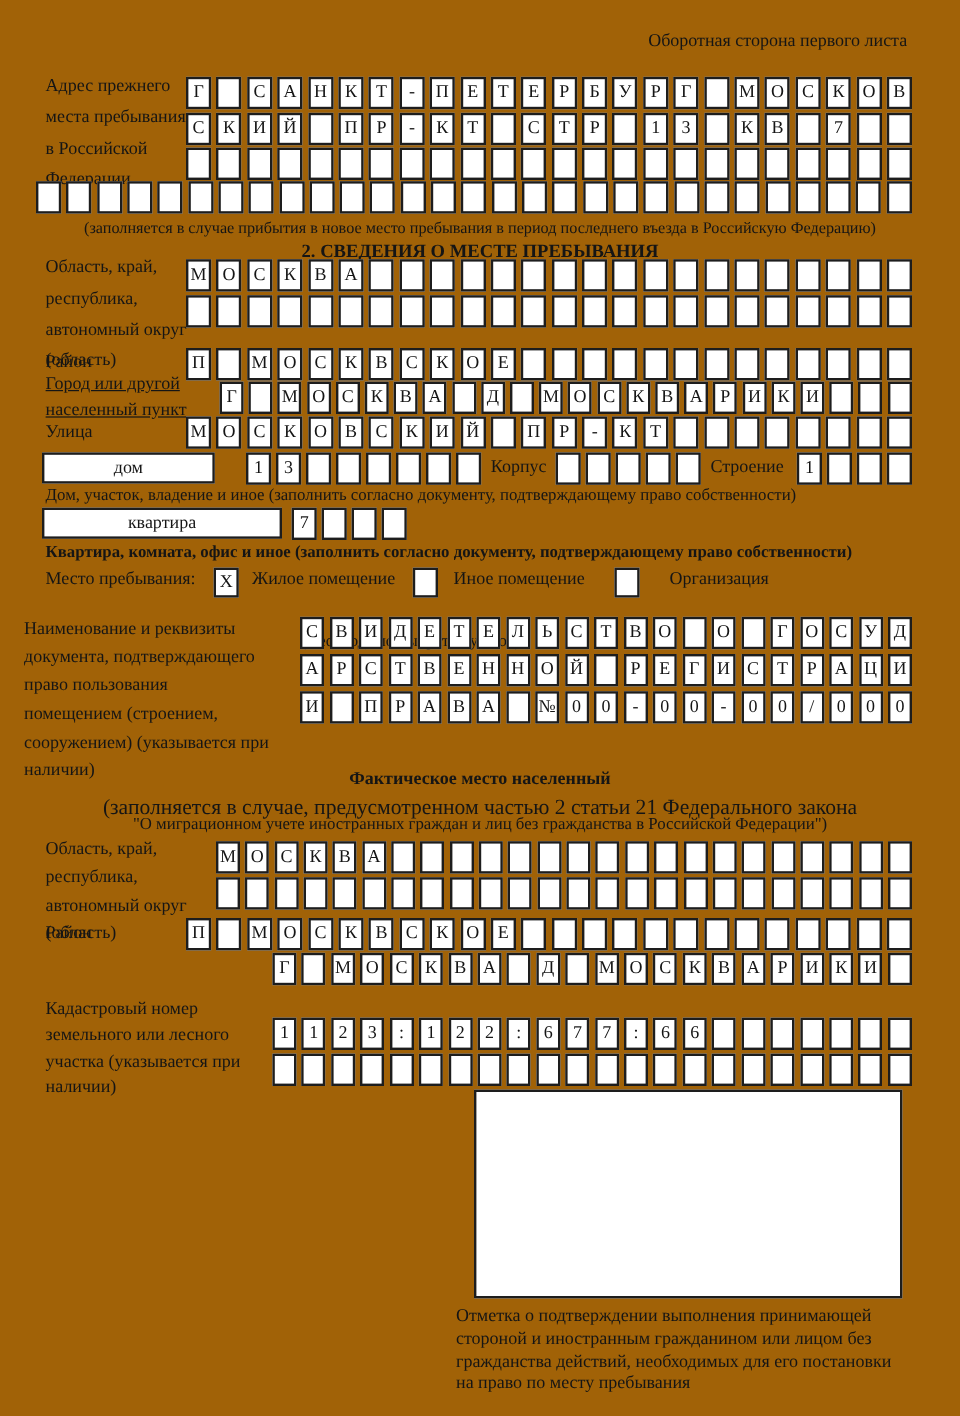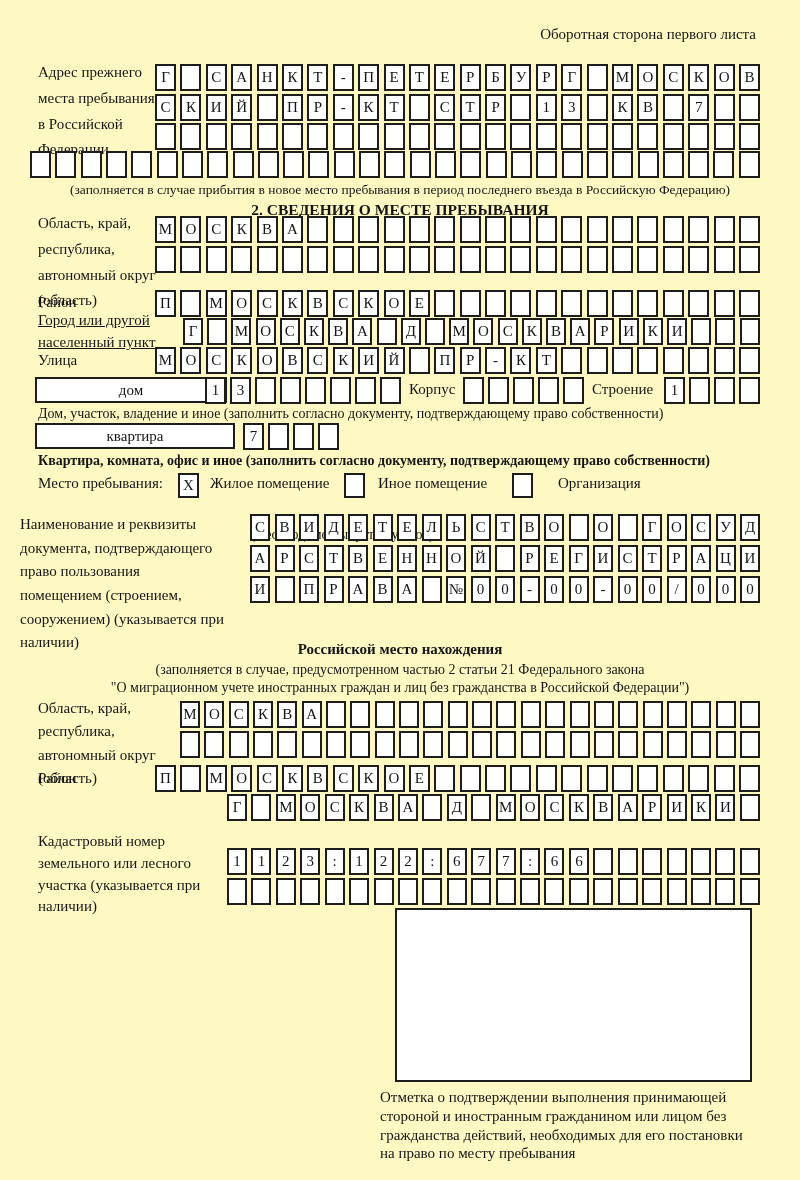--- a/index.html
+++ b/index.html
@@ -1,17 +1,17 @@
 <!DOCTYPE html>
 <html><head>
 <meta charset="utf-8">
 <style>
   html,body{margin:0;padding:0;background:#ffffff;}
   .page{
-    position:relative;width:800px;height:1180px;background:#fef9c3;
+    position:relative;width:800px;height:1180px;background:#a16207;
     font-family:"Liberation Serif","DejaVu Serif",serif;color:#151515;overflow:hidden;
   }
   .abs{position:absolute;}
   .lbl{font-size:15px;line-height:1.72;}
   .note{font-size:13.5px;line-height:1.3;}
   .center{text-align:center;width:800px;left:0;}
   .b{font-weight:bold;}
   .cellrow{position:absolute;display:flex;justify-content:space-between;}
   .cell{
     box-sizing:border-box;width:var(--cw,21px);height:27px;border:2px solid #1d1d1d;
@@ -281,21 +281,21 @@
       <div class="cell"></div>
       <div class="cell"></div>
       <div class="cell"></div>
       <div class="cell"></div>
       <div class="cell"></div>
       <div class="cell"></div>
       <div class="cell"></div>
       <div class="cell"></div>
     </div>
 
-  <div class="widebox" style="left:35px;top:377px;width:192px;">дом</div>
+  <div class="widebox" style="left:35px;top:377px;width:144px;">дом</div>
   <div class="cellrow" style="left:205px;top:377px;width:196px;">
       <div class="cell">1</div>
       <div class="cell">3</div>
       <div class="cell"></div>
       <div class="cell"></div>
       <div class="cell"></div>
       <div class="cell"></div>
       <div class="cell"></div>
       <div class="cell"></div>
     </div>
@@ -398,22 +398,22 @@
       <div class="cell">0</div>
       <div class="cell">-</div>
       <div class="cell">0</div>
       <div class="cell">0</div>
       <div class="cell">/</div>
       <div class="cell">0</div>
       <div class="cell">0</div>
       <div class="cell">0</div>
     </div>
 
-  <div class="abs lbl b center" style="top:637px;">Российской место нахождения</div>
-  <div class="abs note center" style="top:661px;font-size:14px;">(заполняется в случае, предусмотренном частью 2 статьи 21 Федерального закона</div>
+  <div class="abs lbl b center" style="top:637px;">Фактическое место населенный</div>
+  <div class="abs note center" style="top:661px;font-size:18px;">(заполняется в случае, предусмотренном частью 2 статьи 21 Федерального закона</div>
   <div class="abs note center" style="top:679px;font-size:14px;">"О миграционном учете иностранных граждан и лиц без гражданства в Российской Федерации")</div>
 
   <div class="abs lbl" style="left:38px;top:697px;width:135px;line-height:1.55;">Область, край, республика, автономный округ (область)</div>
   <div class="cellrow" style="left:180px;top:701px;width:580px;--cw:20px;">
       <div class="cell">М</div>
       <div class="cell">О</div>
       <div class="cell">С</div>
       <div class="cell">К</div>
       <div class="cell">В</div>
       <div class="cell">А</div>

